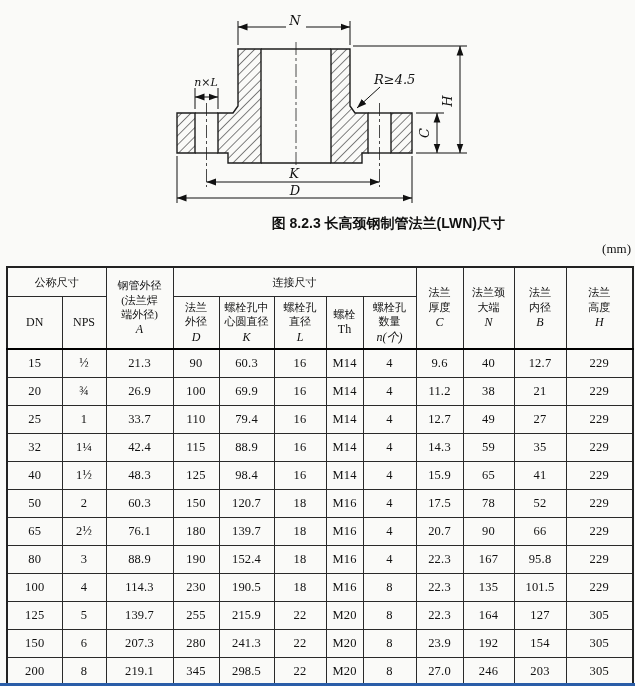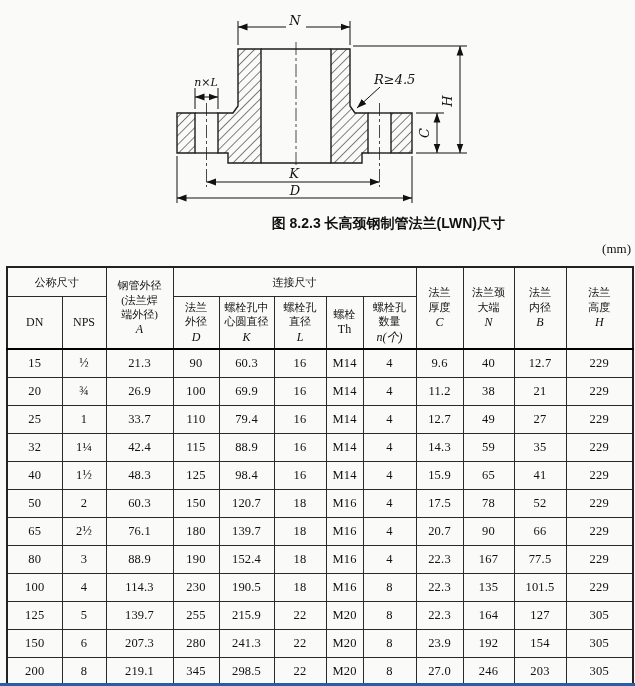--- a/index.html
+++ b/index.html
@@ -319,21 +319,21 @@
             <td>80</td>
             <td>3</td>
             <td>88.9</td>
             <td>190</td>
             <td>152.4</td>
             <td>18</td>
             <td>M16</td>
             <td>4</td>
             <td>22.3</td>
             <td>167</td>
-            <td>77.5</td>
+            <td>95.8</td>
             <td>229</td>
           </tr>
           <tr>
             <td>100</td>
             <td>4</td>
             <td>114.3</td>
             <td>230</td>
             <td>190.5</td>
             <td>18</td>
             <td>M16</td>

